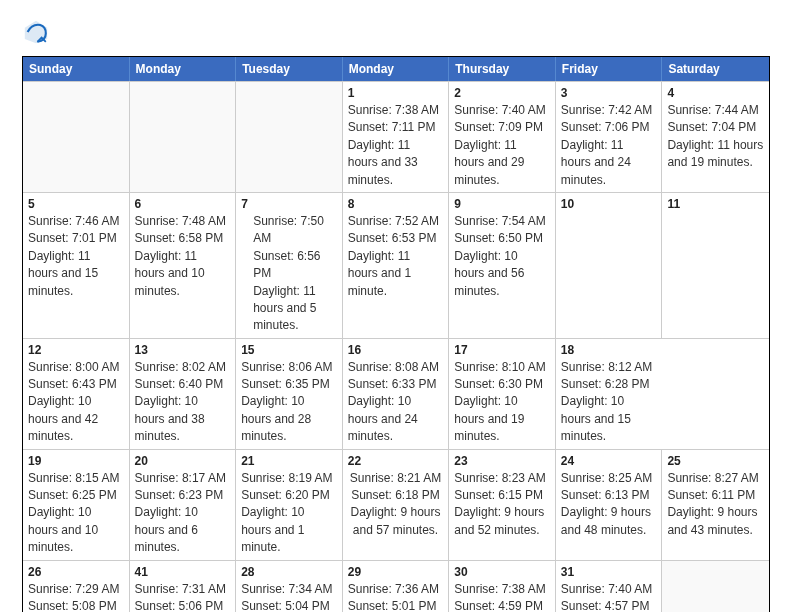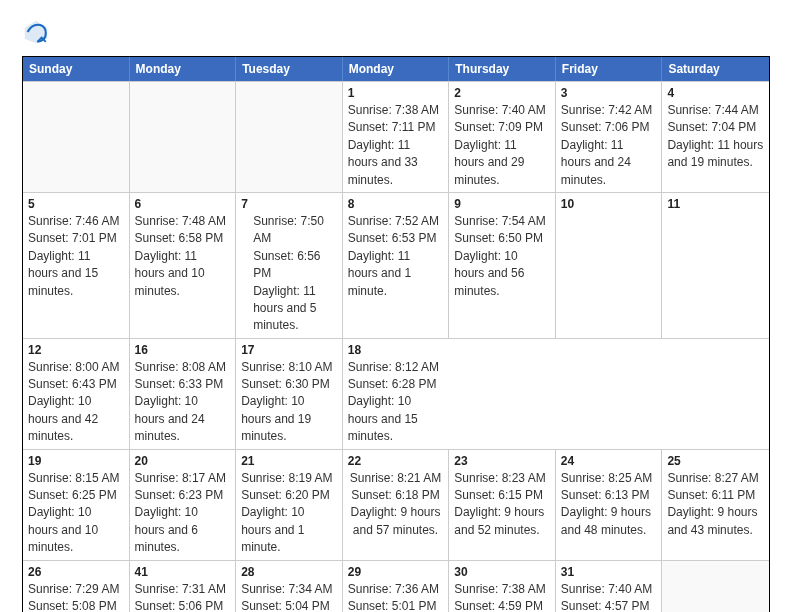--- a/index.html
+++ b/index.html
@@ -213,20 +213,32 @@
           </div>
         </div>
         <div class="cal-row">
           <div class="cal-cell">
             <div class="day-num">12</div>
             <div class="cell-info" style="white-space: pre-line;">Sunrise: 8:00 AM
 Sunset: 6:43 PM
 Daylight: 10 hours and 42 minutes.</div>
           </div>
           <div class="cal-cell">
+            <div class="day-num">13</div>
+            <div class="cell-info" style="white-space: pre-line;">Sunrise: 8:02 AM
+Sunset: 6:40 PM
+Daylight: 10 hours and 38 minutes.</div>
+          </div>
+          <div class="cal-cell">
+            <div class="day-num">15</div>
+            <div class="cell-info" style="white-space: pre-line;">Sunrise: 8:06 AM
+Sunset: 6:35 PM
+Daylight: 10 hours and 28 minutes.</div>
+          </div>
+          <div class="cal-cell">
             <div class="day-num">16</div>
             <div class="cell-info" style="white-space: pre-line;">Sunrise: 8:08 AM
 Sunset: 6:33 PM
 Daylight: 10 hours and 24 minutes.</div>
           </div>
           <div class="cal-cell">
             <div class="day-num">17</div>
             <div class="cell-info" style="white-space: pre-line;">Sunrise: 8:10 AM
 Sunset: 6:30 PM
 Daylight: 10 hours and 19 minutes.</div>

